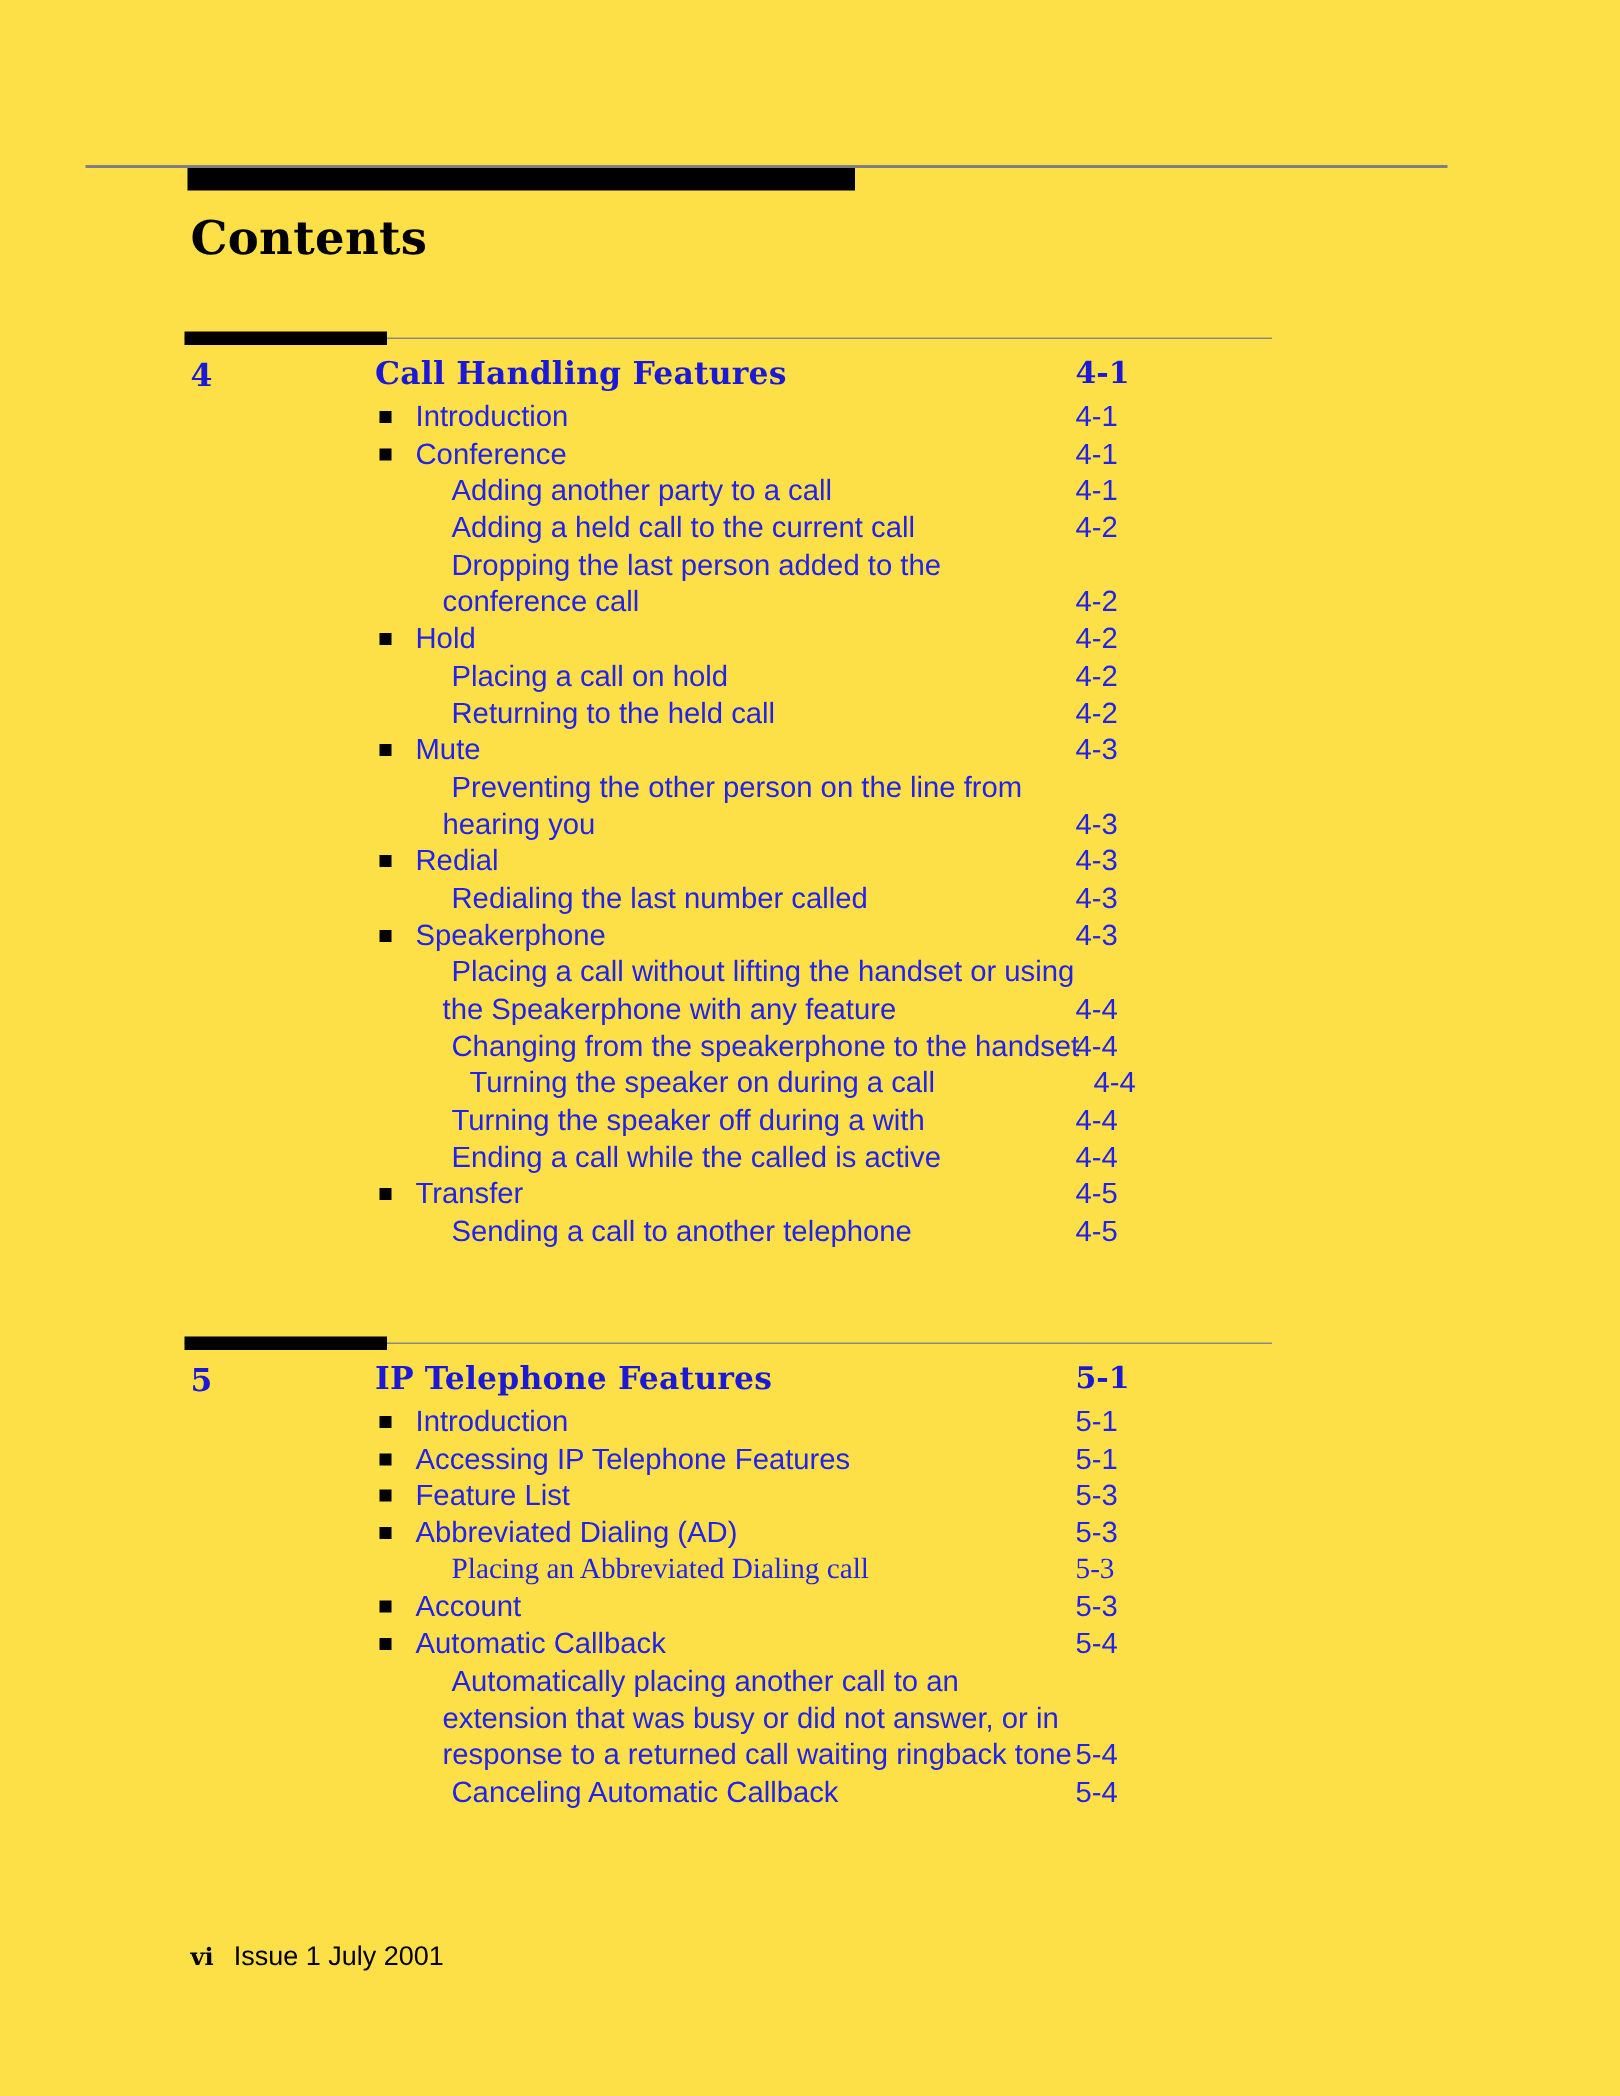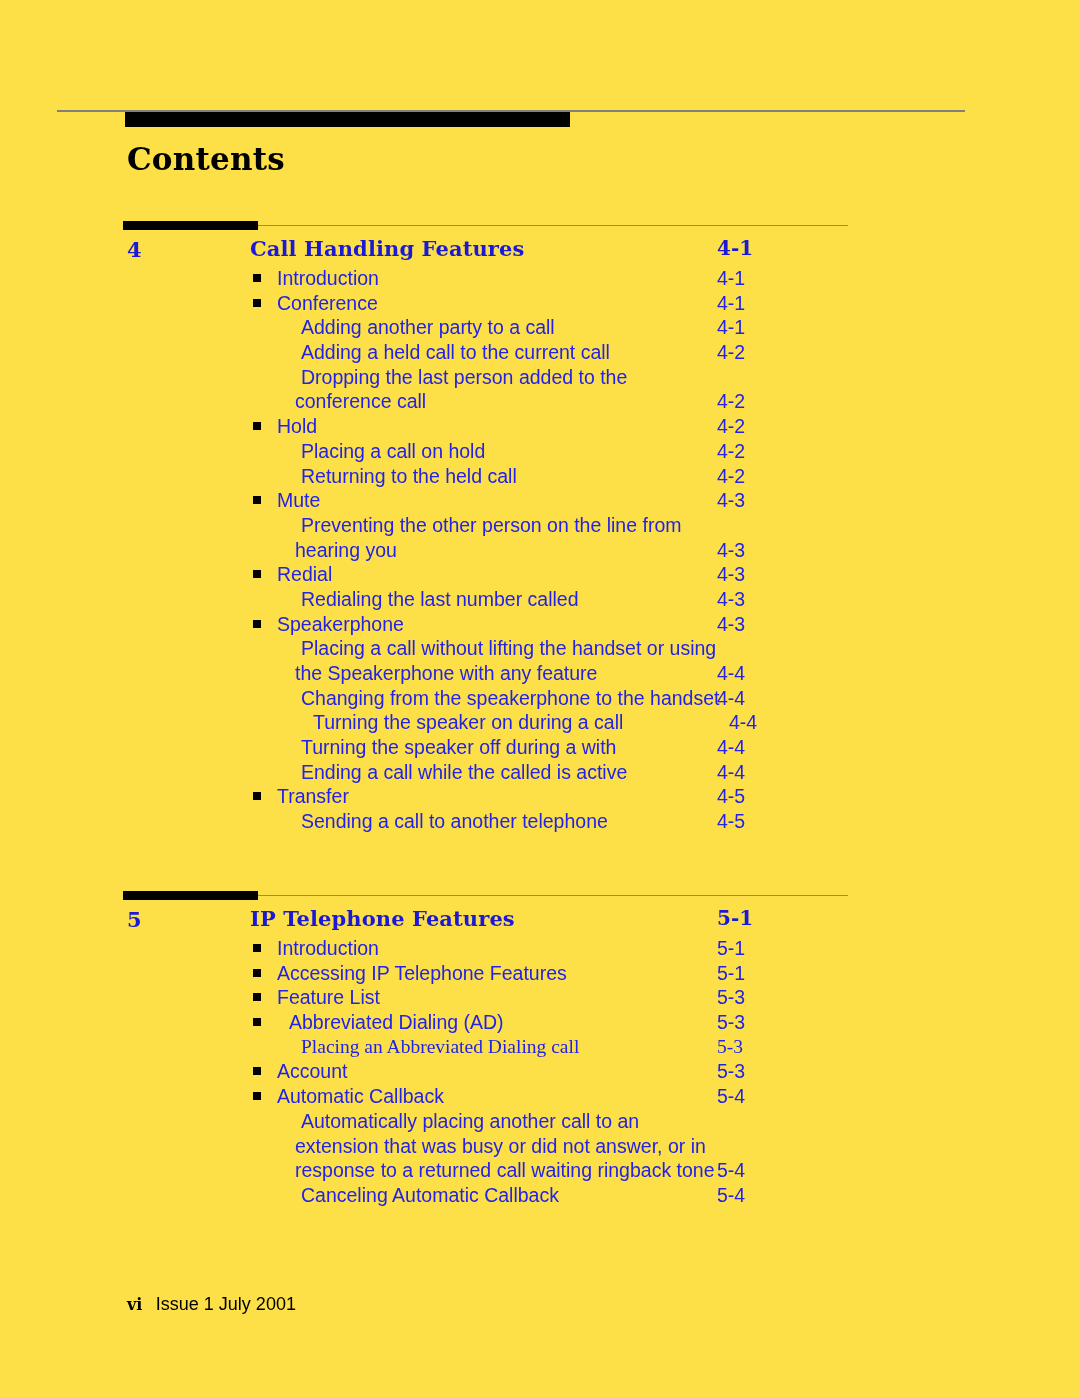--- a/index.html
+++ b/index.html
@@ -314,21 +314,21 @@
           <div class="toc-entry lvl1" style="height: 24.7px;">
             <span class="bullet"></span>
             <div class="label">Accessing IP Telephone Features</div>
             <div class="pageno">5-1</div>
           </div>
           <div class="toc-entry lvl1" style="height: 24.7px;">
             <span class="bullet"></span>
             <div class="label">Feature List</div>
             <div class="pageno">5-3</div>
           </div>
-          <div class="toc-entry lvl1" style="height: 24.7px; padding-left: 12px;">
+          <div class="toc-entry lvl1" style="height: 24.7px;">
             <span class="bullet"></span>
             <div class="label">Abbreviated Dialing (AD)</div>
             <div class="pageno">5-3</div>
           </div>
           <div class="toc-entry lvl2" style="height: 24.7px; font-family: Liberation Serif, serif;">
             <div class="label">Placing an Abbreviated Dialing call</div>
             <div class="pageno">5-3</div>
           </div>
           <div class="toc-entry lvl1" style="height: 24.7px;">
             <span class="bullet"></span>

